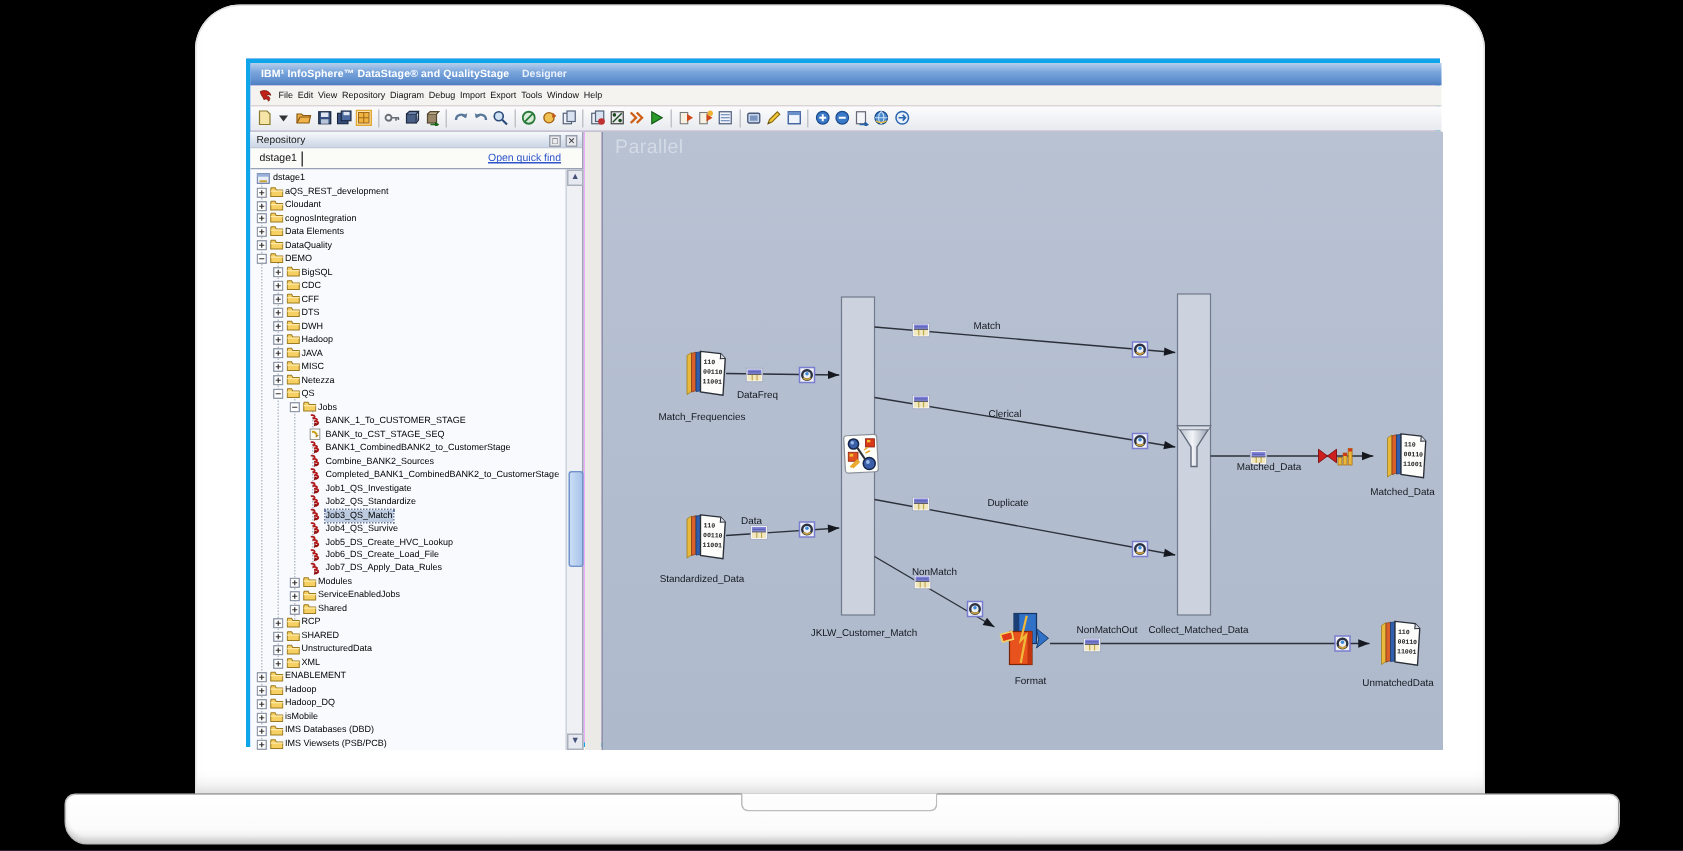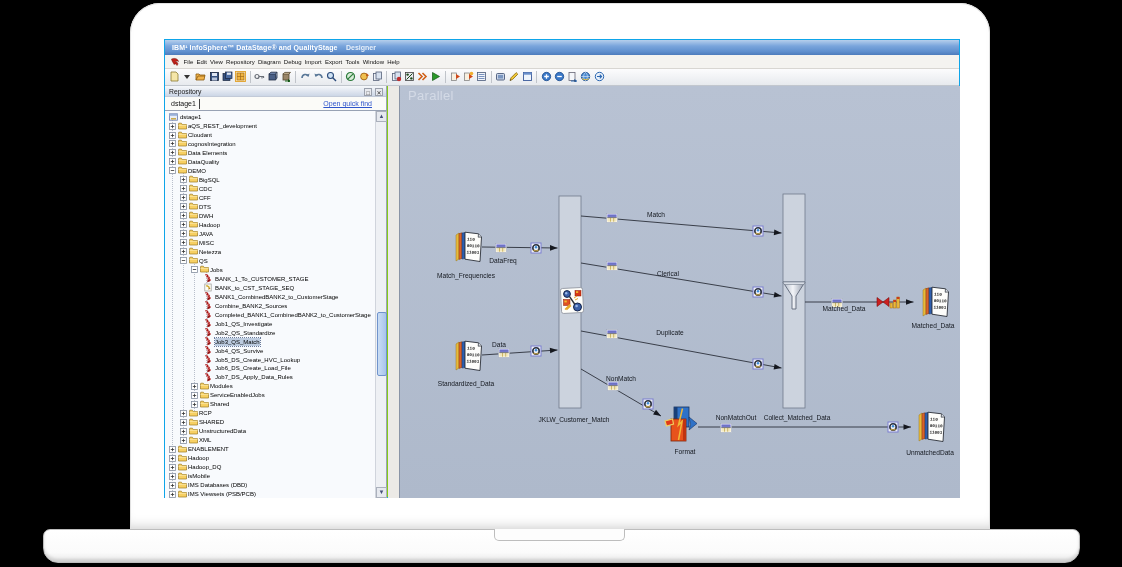--- a/index.html
+++ b/index.html
@@ -9,21 +9,21 @@
   background:#fff; border-radius:30px 30px 0 0;
   box-shadow: inset 0 0 0 1px #e2e2e2, inset 0 -10px 14px -10px rgba(0,0,0,0.25); }
 #base { position:absolute; left:43px; top:529px; width:1037px; height:34px;
   background:linear-gradient(#ffffff, #fbfbfb 70%, #e8e8e8);
   border:1px solid #bdbdbd; border-radius:7px 7px 15px 15px;
   box-shadow: inset 0 -3px 3px rgba(0,0,0,0.12); }
 #notch { position:absolute; left:494px; top:529px; width:131px; height:12px;
   background:#fdfdfd; border:1px solid #bdbdbd; border-top:none;
   border-radius:0 0 5px 5px; }
 #app { position:absolute; left:164px; top:39px; width:796px; height:459px;
-  border:1px solid #0ea5e9; background:#84cc16; }
+  border:3px solid #0ea5e9; background:#f0abfc; }
 #titlebar { position:absolute; left:0; top:0; width:794px; height:15px;
   background:linear-gradient(180deg,#b6cfec 0%,#7aa5dc 40%,#6191cf 75%,#4d7cbc 100%);
   color:#fff; font-size:7.0px; font-weight:bold; line-height:15px; }
 #titlebar .t1 { position:absolute; left:7px; top:0; letter-spacing:0.1px; }
 #titlebar .t2 { position:absolute; left:181px; top:0; color:#e8f0fa; }
 #menubar { position:absolute; left:0; top:15px; width:794px; height:14px;
   background:#f4f3f0; border-bottom:1px solid #d8d6d2; font-size:6.0px; color:#111;
   line-height:14px; }
 #menubar .flame { position:absolute; left:5px; top:2px; }
 #menubar .mis { position:absolute; left:17px; top:0; }

